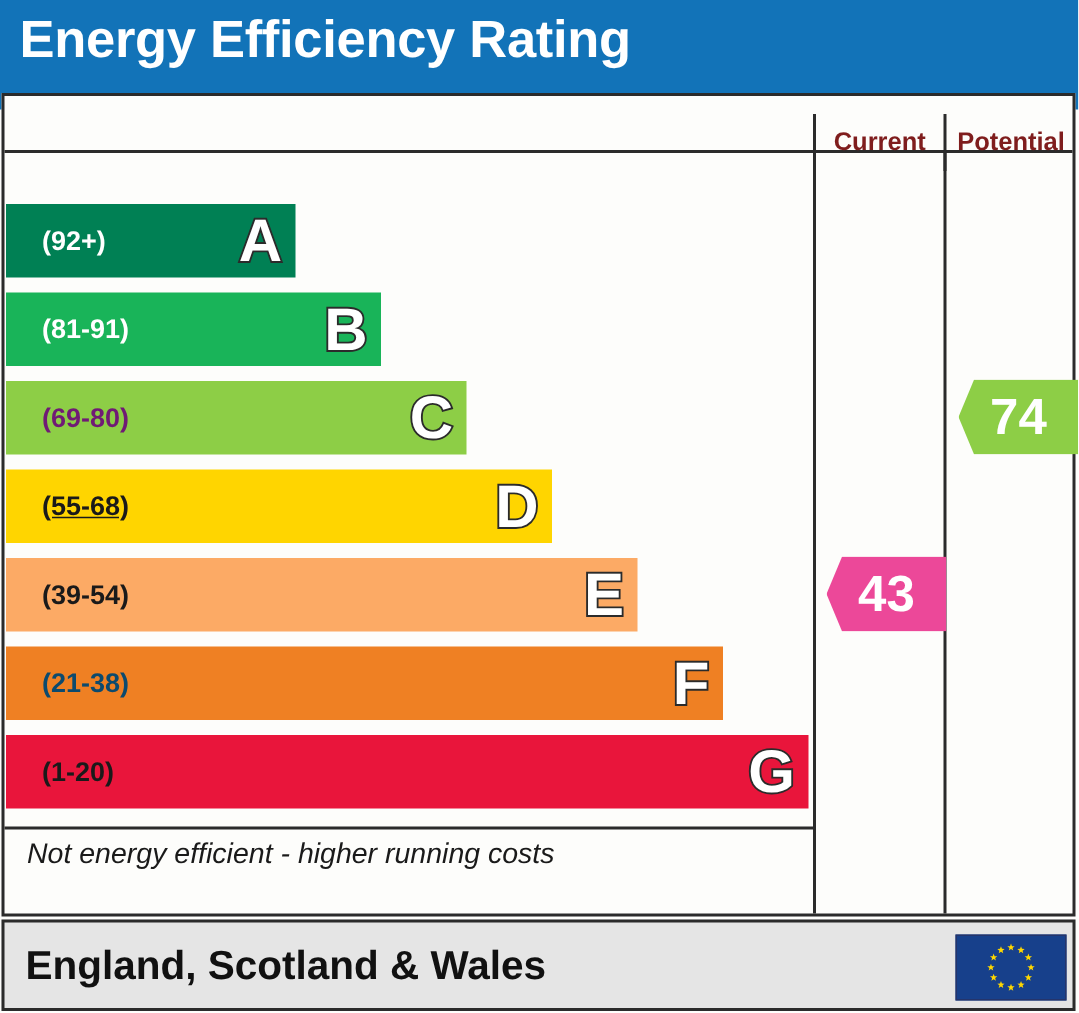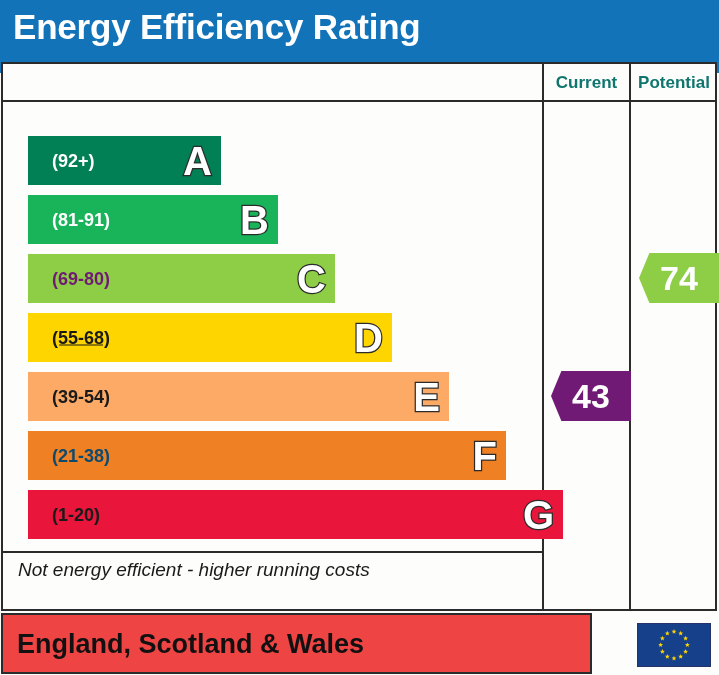--- a/index.html
+++ b/index.html
@@ -57,29 +57,29 @@
   .col-head-row {
     position: absolute;
     left: 0; top: 0;
     width: 100%;
     height: 38px;
     box-sizing: border-box;
     border-bottom: 2px solid #2b2b2b;
   }
   .col-head {
     position: absolute;
-    top: 0;
+    top: 12px;
     height: 38px;
     box-sizing: border-box;
     display: flex;
     align-items: center;
     justify-content: center;
     font-size: 17px;
     font-weight: bold;
-    color: #0f766e;
+    color: #7f1d1d;
   }
   .col-head.current   { left: 539px; width: 87px; border-left: 2px solid #2b2b2b; }
   .col-head.potential { left: 626px; width: 88px; border-left: 2px solid #2b2b2b; }
 
   
   .col-sep {
     position: absolute;
     top: 38px;
     width: 2px;
     height: 507px;
@@ -106,21 +106,20 @@
   .caption.top    { top: 38px; }
   .caption.bottom { top: 487px; border-top: 2px solid #2b2b2b; height: 36px; }
 
   
   .bands {
     position: absolute;
     left: 0;
     top: 72px;
     width: 539px;
     height: 415px;
-    margin-left: 24px;
   }
   .band {
     position: absolute;
     left: 1px;
     height: 49px;
     box-sizing: border-box;
   }
   .band-range {
     position: absolute;
     left: 24px;
@@ -155,25 +154,25 @@
     font-weight: bold;
     color: #ffffff;
     clip-path: polygon(13% 0%, 100% 0%, 100% 100%, 13% 100%, 0% 50%);
   }
 
   
   .footer {
     position: absolute;
     left: 1px;
     top: 613px;
-    width: 591px;
+    width: 716px;
     height: 61px;
     box-sizing: border-box;
     border: 2px solid #2b2b2b;
-    background: #ef4444;
+    background: #e5e5e5;
   }
   .footer-region {
     position: absolute;
     left: 14px;
     top: 50%;
     transform: translateY(-50%);
     font-size: 27px;
     font-weight: bold;
     color: #111111;
     white-space: nowrap;
@@ -247,21 +246,21 @@
         </div>
         <div class="band" style="top: 354px; width: 535px; background: rgb(233, 21, 59);">
           <span class="band-range" style="color: rgb(26, 26, 26);">(1-20)</span>
           <span class="band-letter">G</span>
         </div>
       </div>
 
     <div class="caption bottom">Not energy efficient - higher running costs</div>
 
     <div id="marker-layer">
-        <div class="marker" style="left: 548px; width: 80px; top: 307px; background: #701a75;">43</div>
+        <div class="marker" style="left: 548px; width: 80px; top: 307px; background: #ec4899;">43</div>
         <div class="marker" style="left: 636px; width: 80px; top: 189px; background: rgb(141, 206, 70);">74</div>
       </div>
   </div>
 
   <div class="footer">
     <div class="footer-region">England, Scotland &amp; Wales</div>
     <div class="footer-directive">
     </div>
     <div class="eu-flag">
       <svg viewBox="0 0 74 44" aria-hidden="true">

